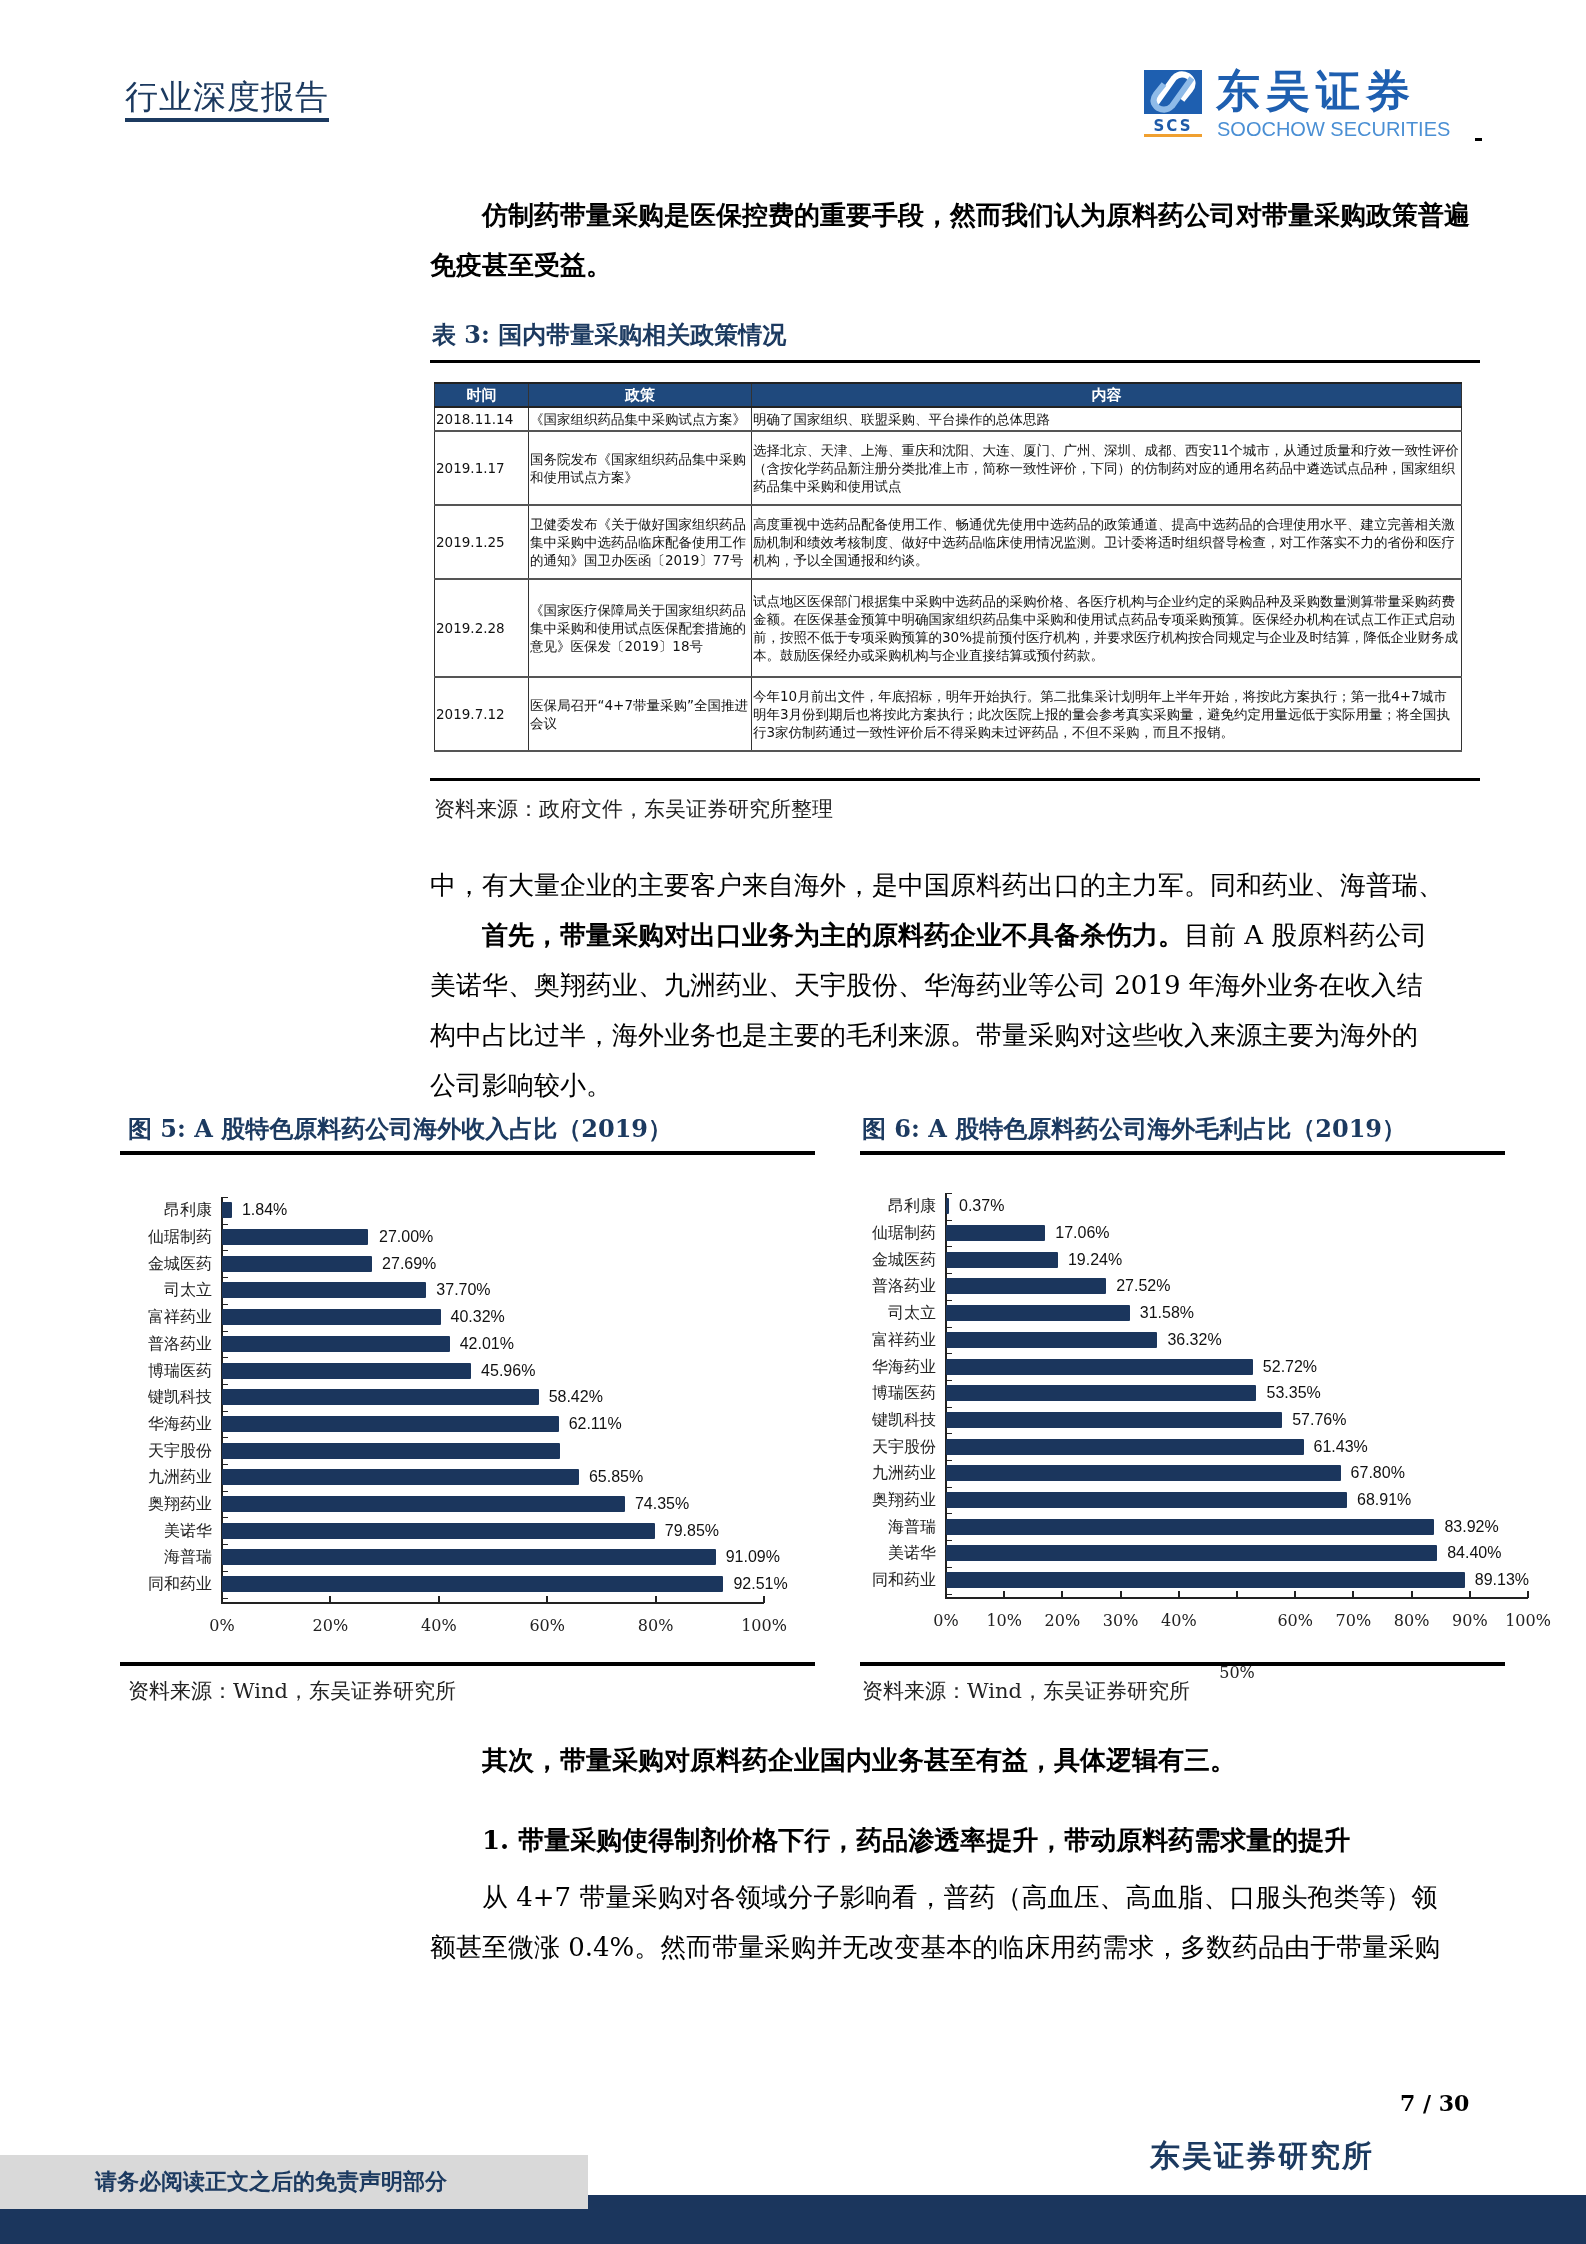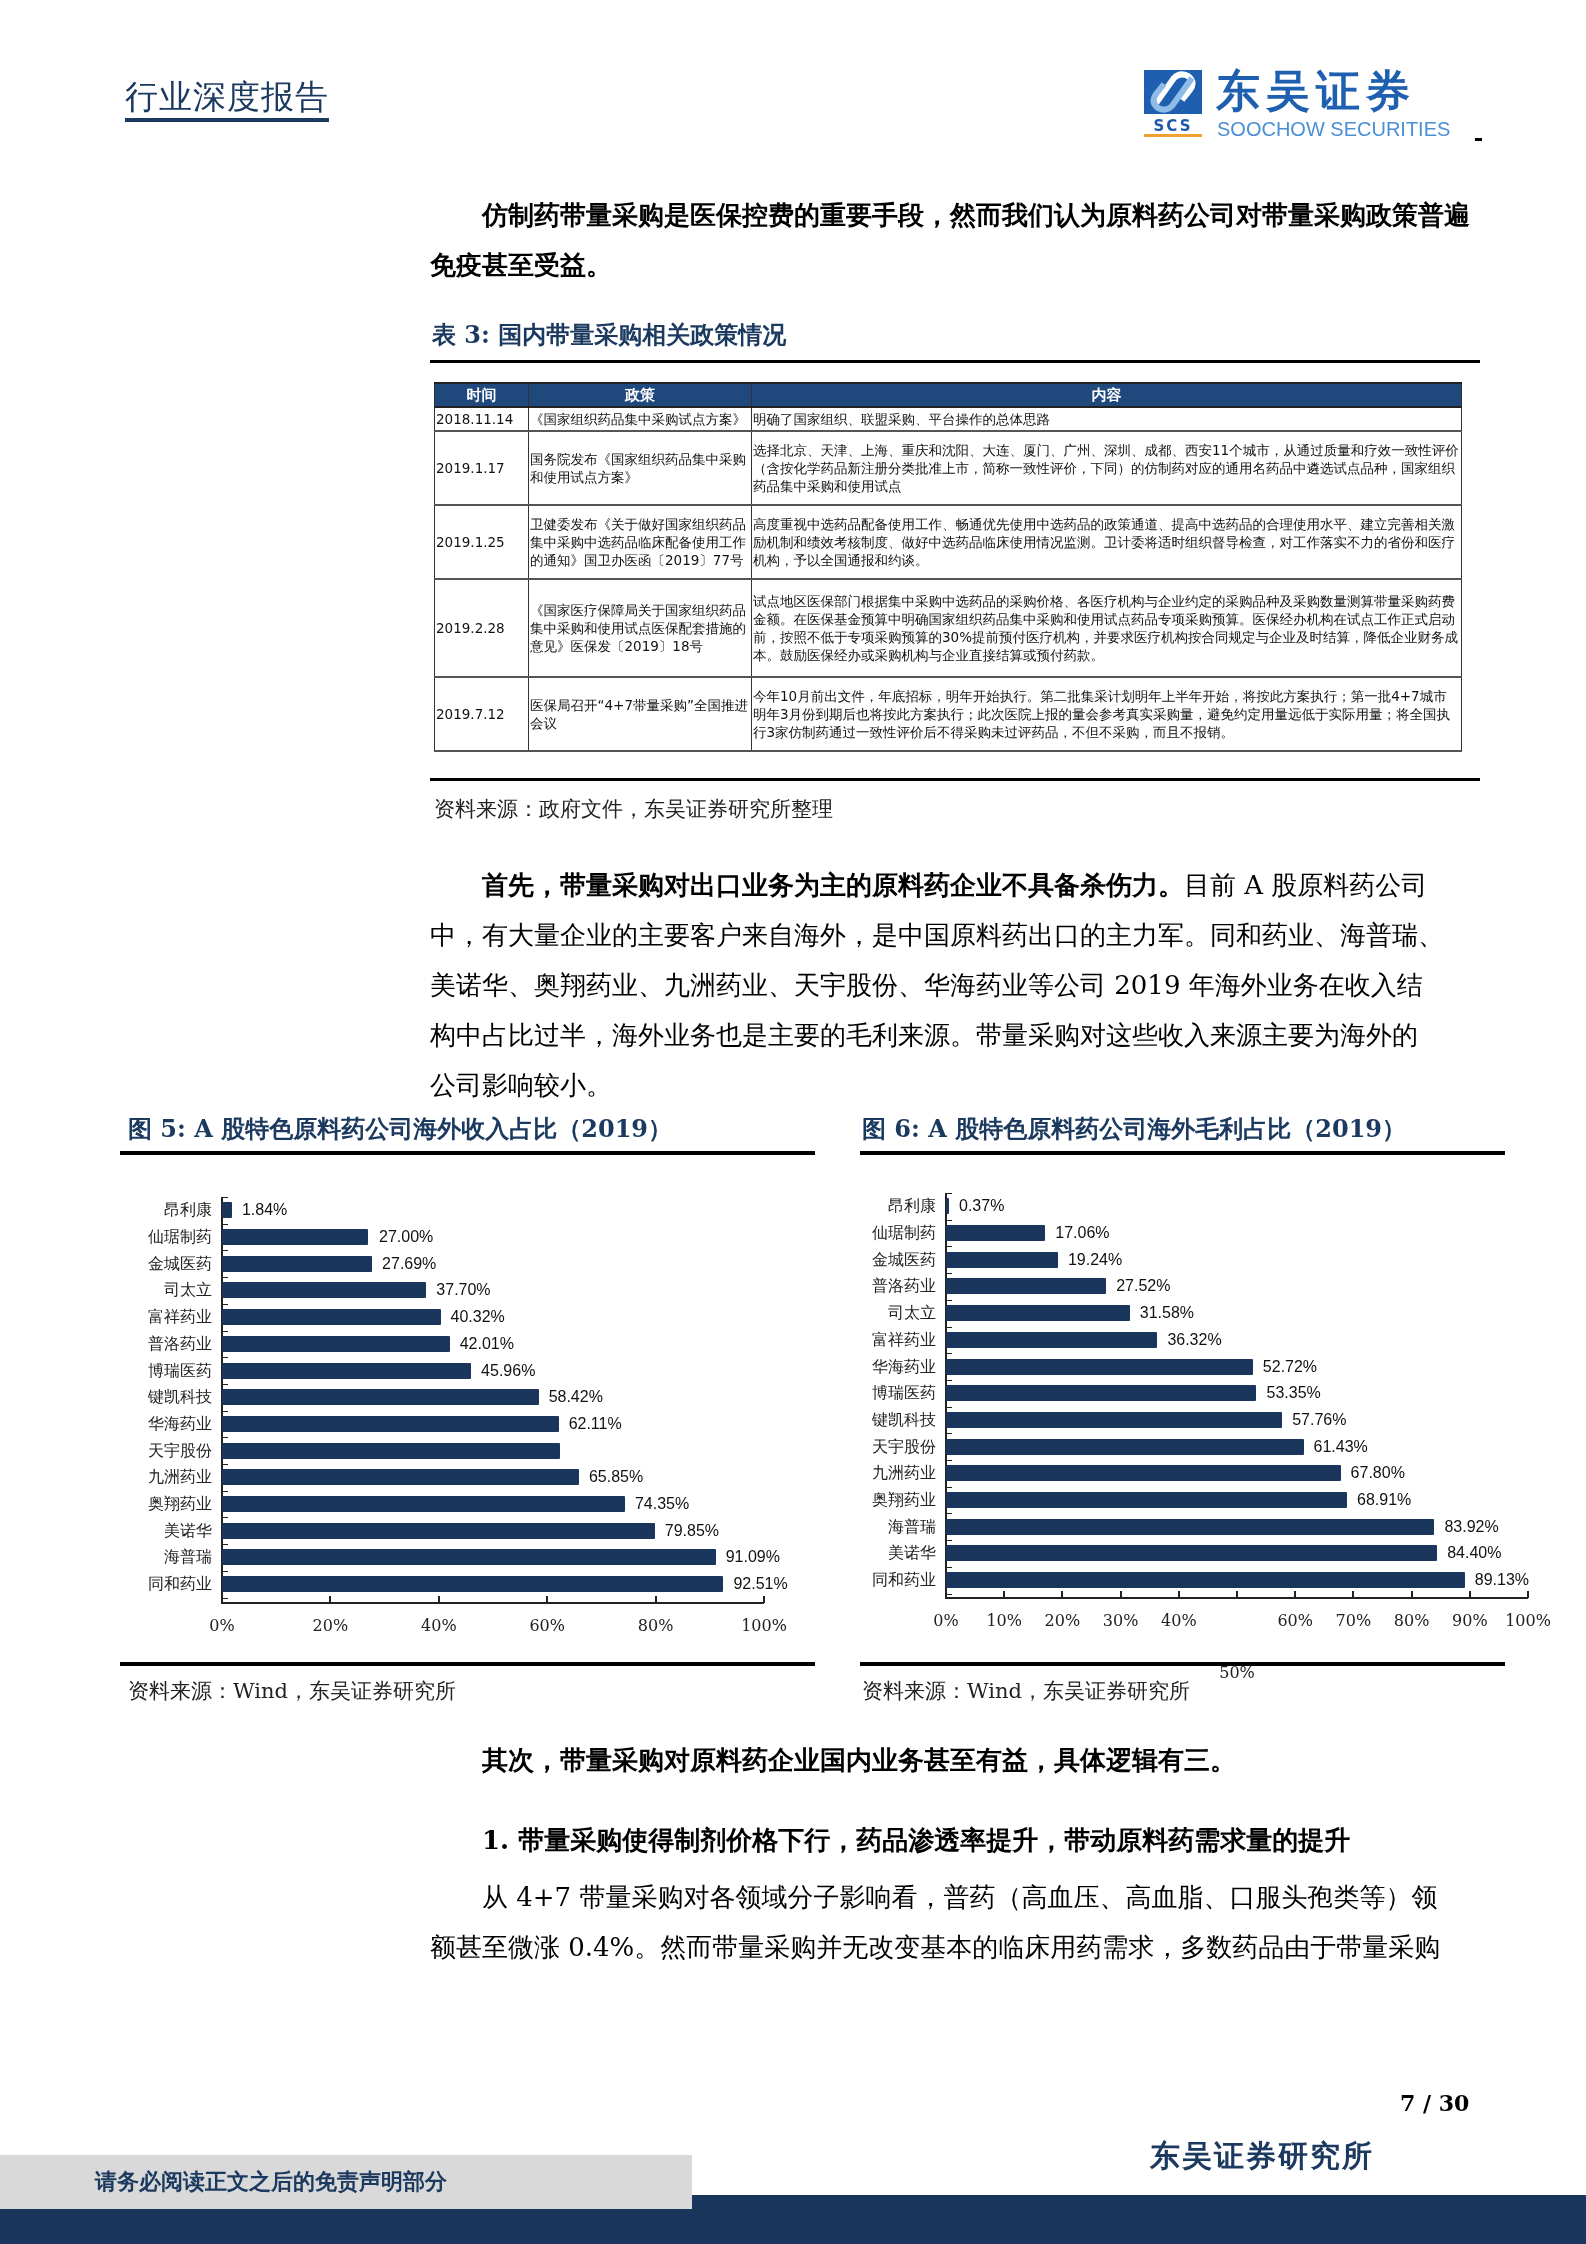--- a/index.html
+++ b/index.html
@@ -40,21 +40,21 @@
   .bar { position:absolute; top:3px; height:16px; background:#1b365d; border-radius:1px; }
   .bar-val { position:absolute; top:0; font-family:"Liberation Sans",sans-serif; font-size:16px; line-height:22px; color:#111; white-space:nowrap; }
   .axis-y { position:absolute; width:2px; background:#222; }
   .axis-x { position:absolute; height:2px; background:#222; }
   .tick { position:absolute; width:2px; height:7px; background:#222; }
   .ytick { position:absolute; width:6px; height:1px; background:#222; }
   .tick-lbl { position:absolute; font-size:16px; line-height:20px; width:60px; text-align:center; color:#222; }
 
   .footer-page { left:1400px; top:2090px; font-weight:bold; font-size:22px; line-height:26px; }
   .footer-org { left:1150px; top:2138px; font-weight:bold; font-size:30px; color:#1c3a60; line-height:36px; letter-spacing:2px; }
-  .footer-gray { left:0; top:2155px; width:692px; height:54px; background:#d9d9d9; }
+  .footer-gray { left:0; top:2155px; width:588px; height:54px; background:#d9d9d9; }
   .footer-gray span { position:absolute; left:95px; top:12px; font-weight:bold; font-size:22px; color:#1c3a60; line-height:28px; }
   .footer-band { left:0; top:2195px; width:1586px; height:49px; background:#1b365d; }
 </style>
 </head>
 <body>
 
 <div class="abs hdr-title">行业深度报告</div>
 
 <div class="abs logo">
   <svg class="logo-mark" viewBox="0 0 58 44">
@@ -109,22 +109,22 @@
       <td class="p">医保局召开“4+7带量采购”全国推进会议</td>
       <td>今年10月前出文件，年底招标，明年开始执行。第二批集采计划明年上半年开始，将按此方案执行；第一批4+7城市明年3月份到期后也将按此方案执行；此次医院上报的量会参考真实采购量，避免约定用量远低于实际用量；将全国执行3家仿制药通过一致性评价后不得采购未过评药品，不但不采购，而且不报销。</td>
     </tr>
   </tbody>
 </table>
 
 <div class="abs rule" style="left:430px; top:778px; width:1050px; height:3px;"></div>
 <div class="abs source" style="left:434px; top:795px;">资料来源：政府文件，东吴证券研究所整理</div>
 
 <div class="abs para" style="top:860px;">
+  <div>中，有大量企业的主要客户来自海外，是中国原料药出口的主力军。同和药业、海普瑞、</div>
   <div><span class="ind"></span><span class="bold">首先，带量采购对出口业务为主的原料药企业不具备杀伤力。</span><span>目前 A 股原料药公司</span></div>
-  <div>中，有大量企业的主要客户来自海外，是中国原料药出口的主力军。同和药业、海普瑞、</div>
   <div>美诺华、奥翔药业、九洲药业、天宇股份、华海药业等公司 2019 年海外业务在收入结</div>
   <div>构中占比过半，海外业务也是主要的毛利来源。带量采购对这些收入来源主要为海外的</div>
   <div>公司影响较小。</div>
 </div>
 
 <div class="abs caption" style="left:128px; top:1114px;">图 5:  A 股特色原料药公司海外收入占比（2019）</div>
 <div class="abs rule" style="left:120px; top:1151px; width:695px;"></div>
 <div class="abs caption" style="left:862px; top:1114px;">图 6:  A 股特色原料药公司海外毛利占比（2019）</div>
 <div class="abs rule" style="left:860px; top:1151px; width:645px;"></div>
 

